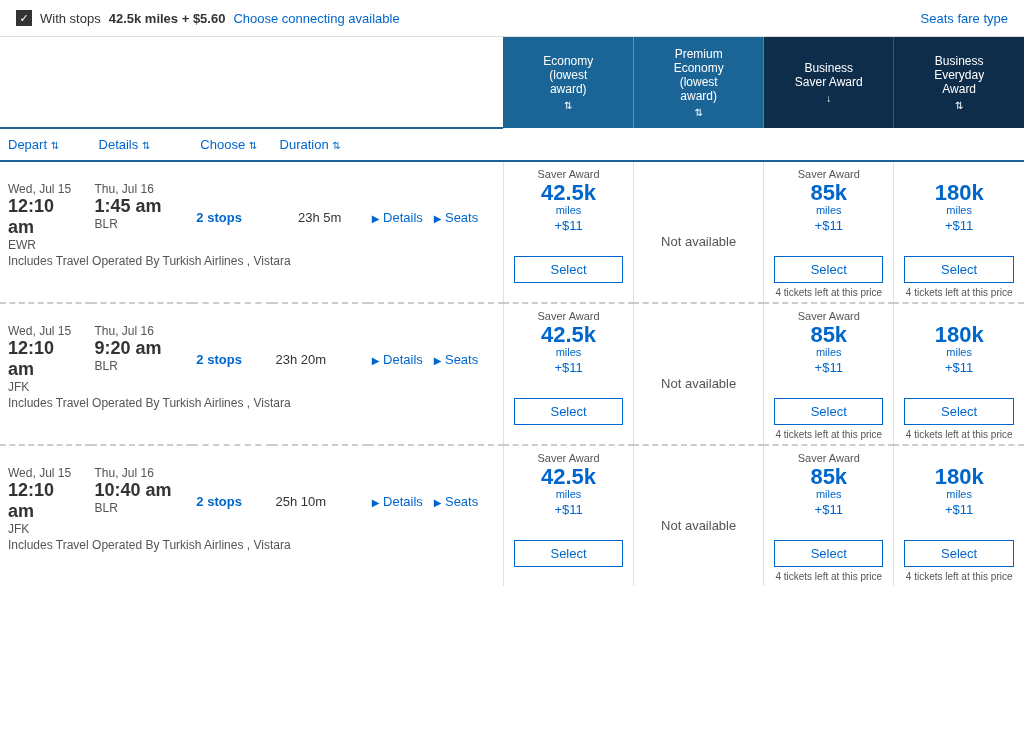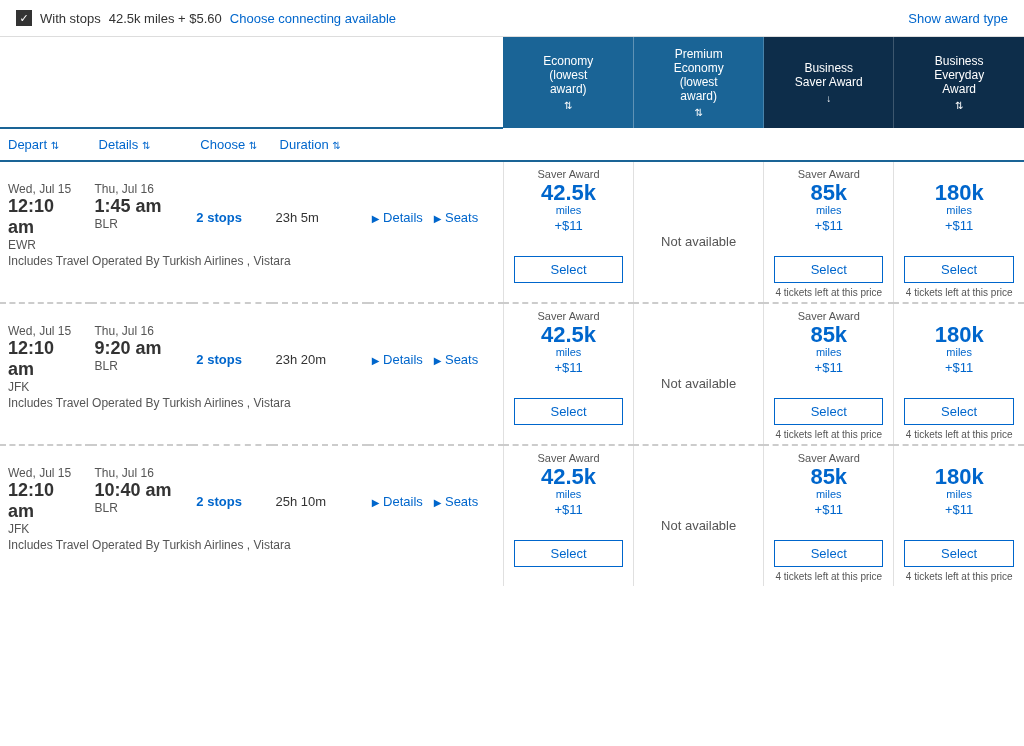--- a/index.html
+++ b/index.html
@@ -6,24 +6,24 @@
     body { font-family: Arial, sans-serif; font-size: 13px; color: #333; background: #fff; }
 
   </style>
 </head>
 <body>
 
 <div style="display:flex;align-items:center;justify-content:space-between;padding:10px 16px;border-bottom:1px solid #ddd;">
   <div style="display:flex;align-items:center;gap:8px;">
     <div style="width:16px;height:16px;background:#333;border:2px solid #333;display:inline-flex;align-items:center;justify-content:center;color:white;font-size:11px;cursor:pointer;">✓</div>
     <span style="font-size:13px;">With stops</span>
-    <span style="font-weight:normal;font-size:13px;">42.5k miles + $5.60</span>
+    <span style="font-weight:bold;font-size:13px;">42.5k miles + $5.60</span>
     <a style="color:#0066cc;text-decoration:none;font-size:13px;cursor:pointer;">Choose connecting available</a>
   </div>
-  <a style="color:#0066cc;text-decoration:none;font-size:13px;cursor:pointer;">Show award type</a>
+  <a style="color:#0066cc;text-decoration:none;font-size:13px;cursor:pointer;">Seats fare type</a>
 </div>
 
 <table style="width:100%;border-collapse:collapse;table-layout:fixed;">
   <colgroup>
     <col style="width:80px">
     <col style="width:90px">
     <col style="width:70px">
     <col style="width:85px">
     <col style="width:120px">
     <col style="width:115px">
@@ -88,21 +88,21 @@
       <div style="font-size:12px;color:#555;">EWR</div>
     </td>
     <td style="padding:2px 8px 2px 4px;vertical-align:top;">
       <div style="font-size:12px;color:#555;">Thu, Jul 16</div>
       <div style="font-size:18px;font-weight:bold;">1:45 am</div>
       <div style="font-size:12px;color:#555;">BLR</div>
     </td>
     <td style="padding:10px 4px;vertical-align:middle;text-align:left;">
       <span style="color:#0066cc;font-weight:bold;font-size:13px;">2 stops</span>
     </td>
-    <td style="padding:10px 4px;vertical-align:middle;">
+    <td style="padding:10px 4px;vertical-align:middle;text-align:center;">
       <span style="font-size:13px;">23h 5m</span>
     </td>
     <td style="padding:10px 4px;vertical-align:middle;">
       <span style="color:#0066cc;font-size:10px;">▶</span>
       <a style="color:#0066cc;text-decoration:none;cursor:pointer;font-size:13px;"> Details</a>
       &nbsp;
       <span style="color:#0066cc;font-size:10px;">▶</span>
       <a style="color:#0066cc;text-decoration:none;cursor:pointer;font-size:13px;"> Seats</a>
     </td>
     <td style="text-align:center;padding:2px 4px;vertical-align:top;border-left:1px solid #e0e0e0;">

